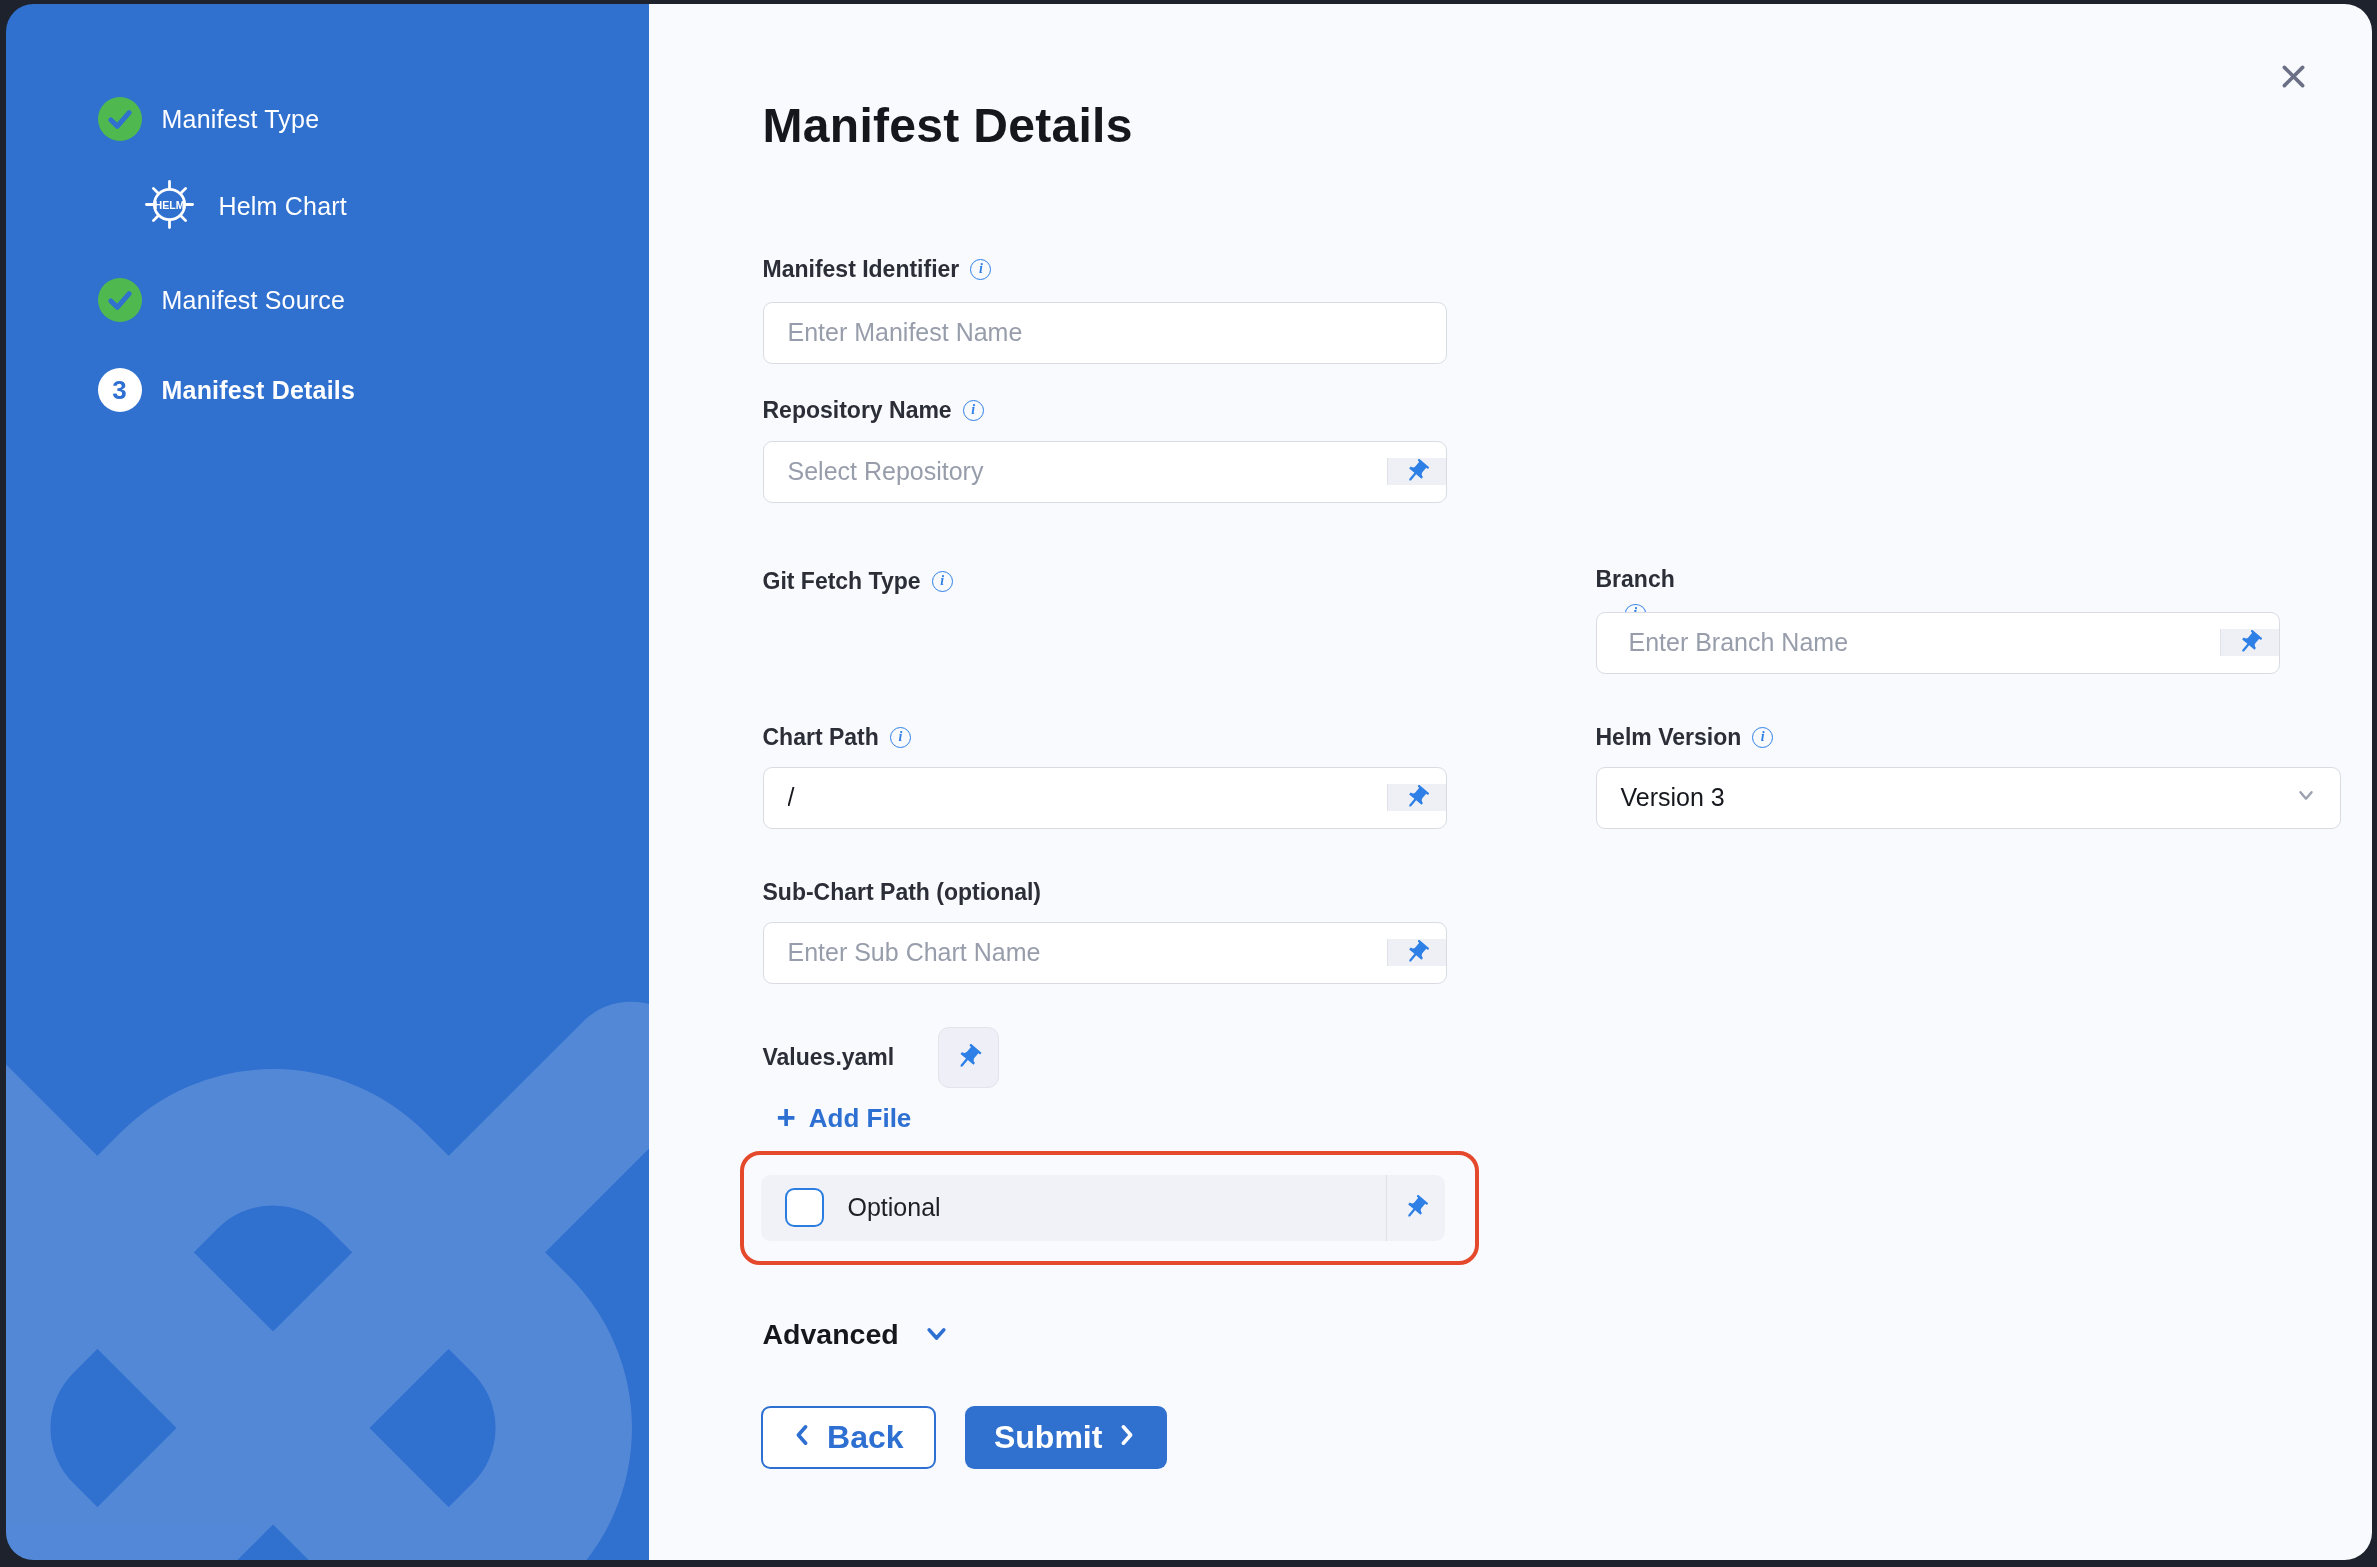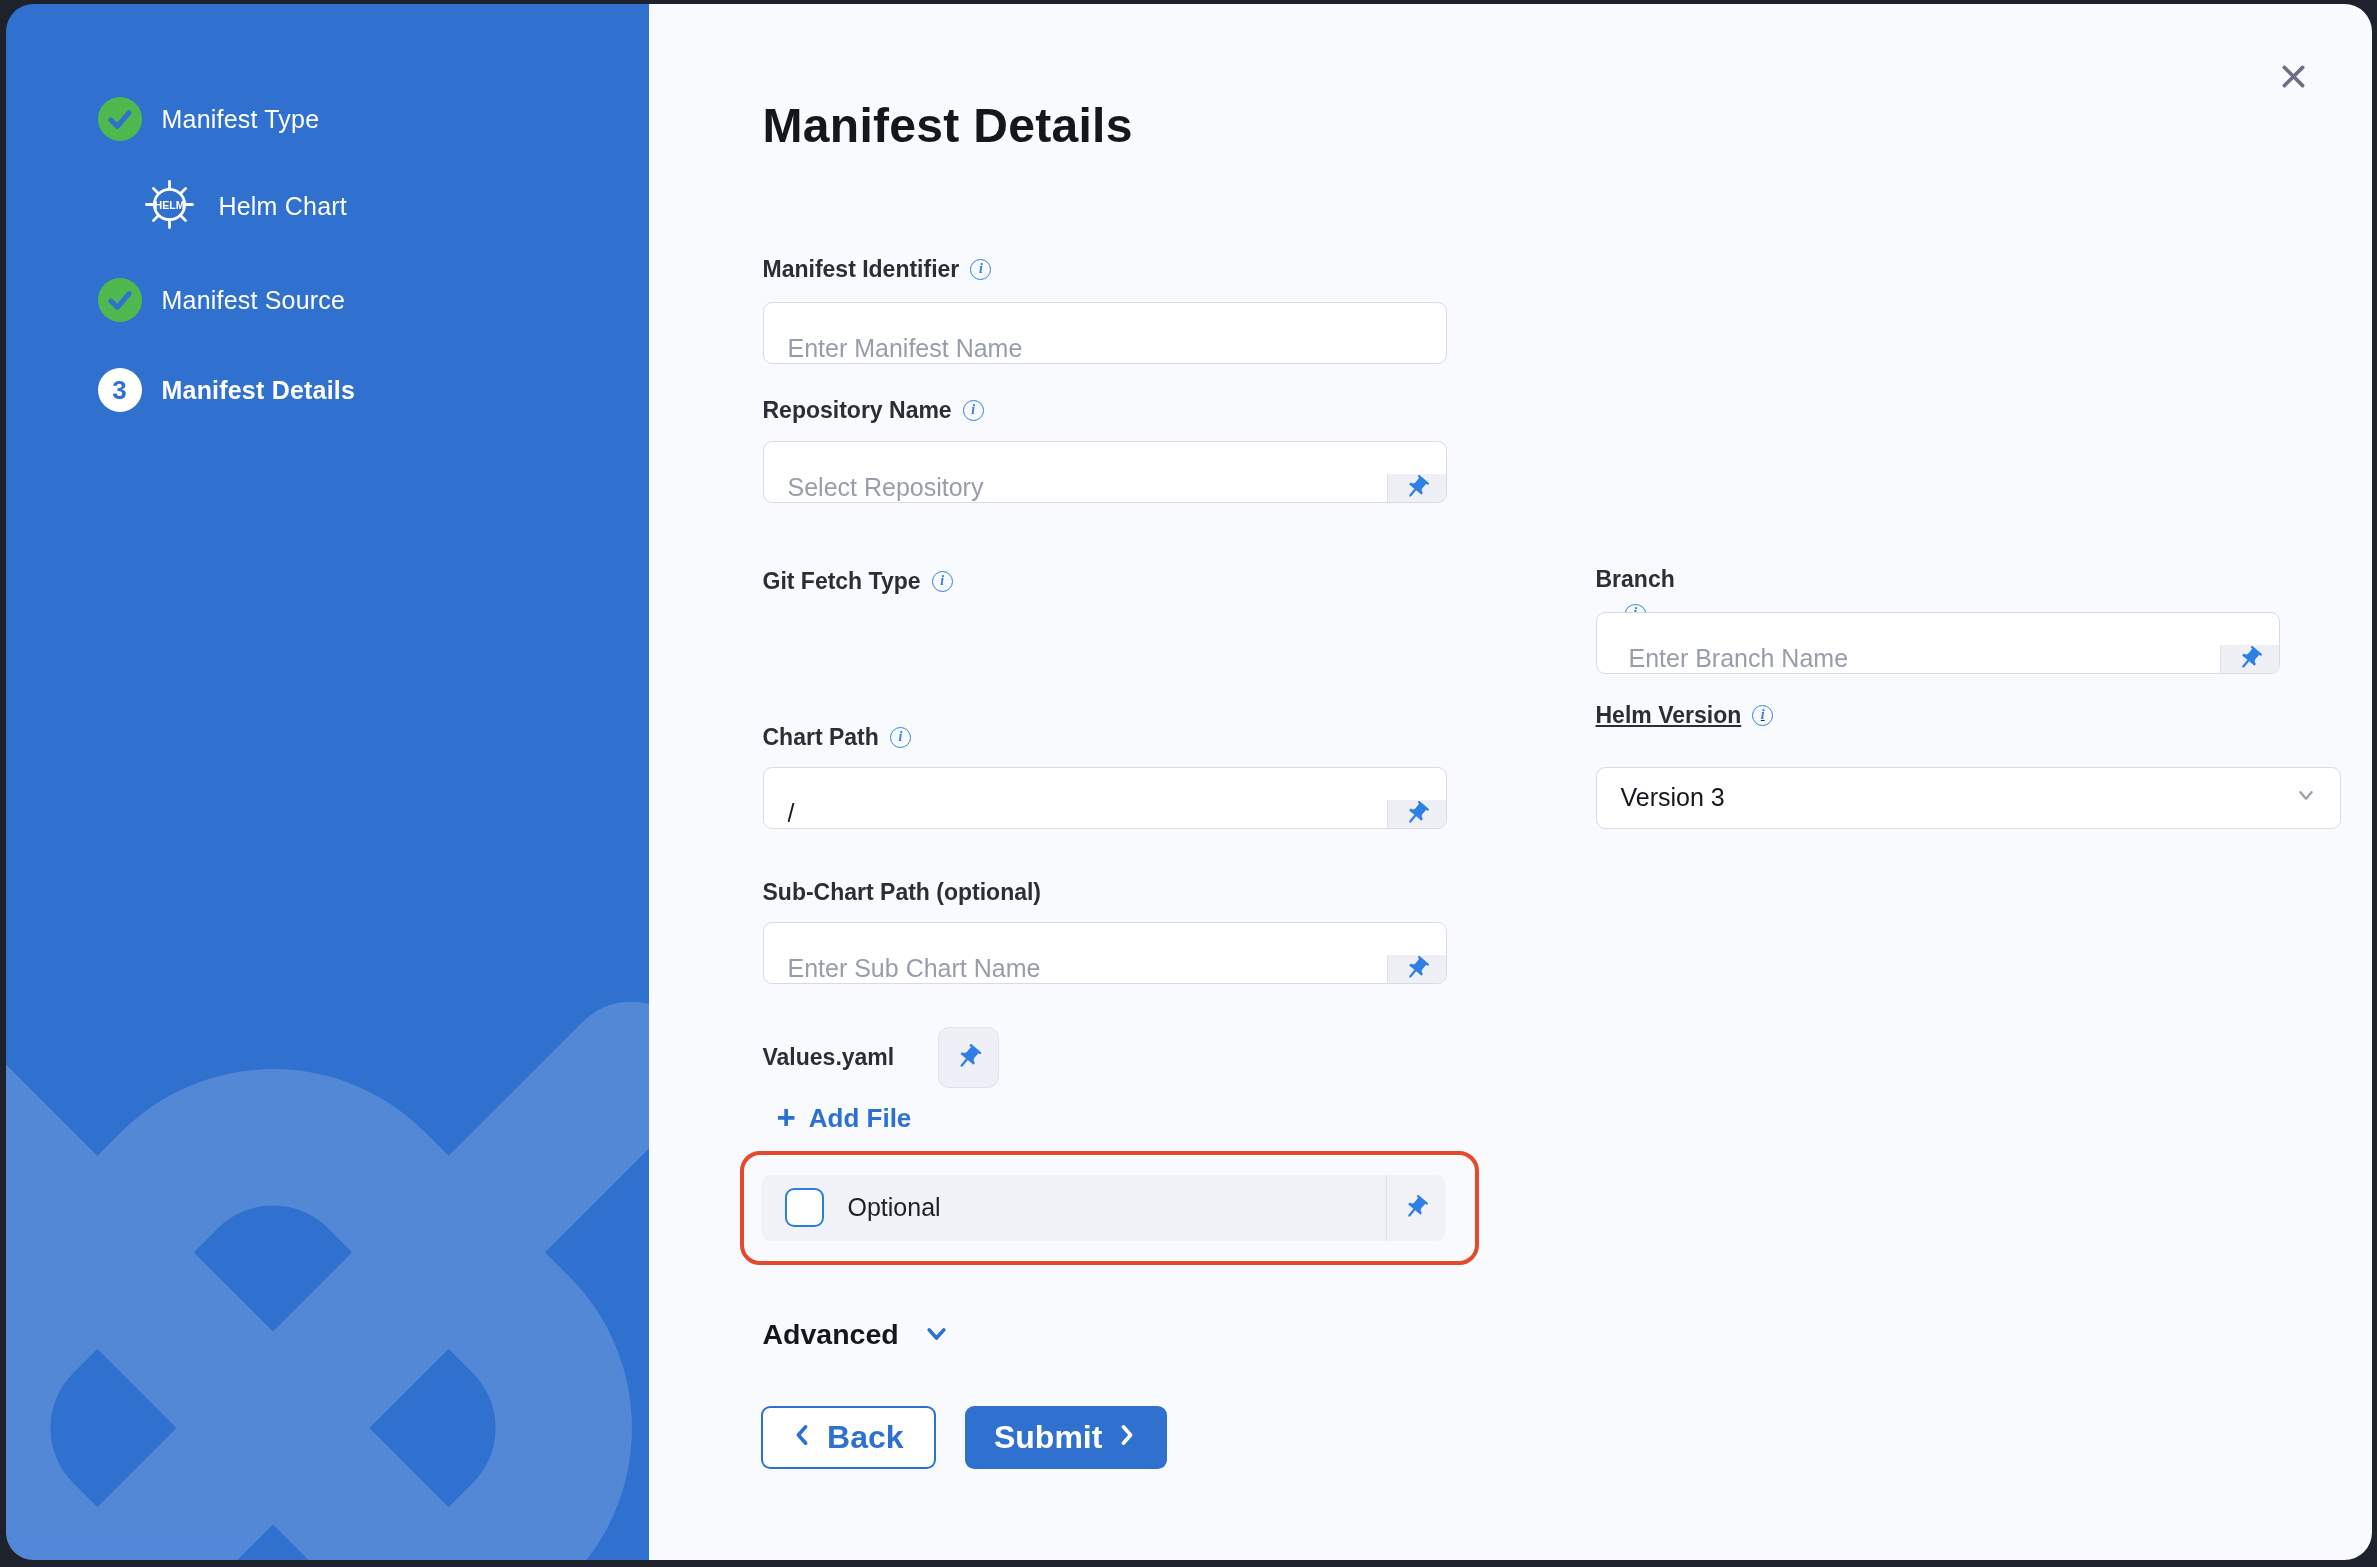--- a/index.html
+++ b/index.html
@@ -21,21 +21,21 @@
   .content { position:relative; flex:1; background:#f8fafd; }
   .page-title { position:absolute; left:114px; top:94px; font-size:48px; font-weight:700; color:#15171c; letter-spacing:0.3px; }
   .close-btn { position:absolute; left:1622px; top:50px; width:46px; height:46px; display:flex; align-items:center; justify-content:center; cursor:pointer; }
 
   .f-label { position:absolute; height:31px; display:flex; align-items:center; gap:11px;
              font-size:23px; font-weight:600; color:#2b2e37; }
   .info { width:21px; height:21px; border:1.8px solid #2f80e6; border-radius:50%; color:#2f80e6;
           font-size:13.8px; font-weight:700; display:flex; align-items:center; justify-content:center; font-family:"Liberation Serif", serif; font-style:italic; }
 
   .field { position:absolute; height:62px; background:#ffffff; border:1.8px solid #d9dbe3; border-radius:9.2px;
-           display:flex; align-items:flex-end; overflow:hidden; }
+           display:flex; align-items:center; overflow:hidden; }
   .field input { flex:1; border:none; outline:none; background:transparent; padding:0 24px;
                  font-size:25px; color:#15171c; font-family:"Liberation Sans", sans-serif; }
   .field input::placeholder { color:#979daa; }
   .pin-tray { flex:0 0 59px; background:#eff0f6; border-left:1.8px solid #e0e2ea;
               display:flex; align-items:center; justify-content:center; cursor:pointer; }
 
   .select { position:absolute; height:62px; background:#ffffff; border:1.8px solid #d9dbe3; border-radius:9.2px;
             display:flex; align-items:center; justify-content:space-between; padding:0 22px 0 24px;
             font-size:25px; color:#15171c; cursor:pointer; }
 
@@ -190,21 +190,21 @@
         <input type="text" value="/" style="">
         <span class="pin-tray">
           <svg width="27.6" height="27.6" viewBox="0 0 24 24">
               <g transform="rotate(40 12 12)">
                 <path fill="#2f80e6" d="M16 9V4h1c.55 0 1-.45 1-1s-.45-1-1-1H7c-.55 0-1 .45-1 1s.45 1 1 1h1v5c0 1.66-1.34 3-3 3v2h5.97v7l1 1 1-1v-7H19v-2c-1.66 0-3-1.34-3-3z"></path>
               </g>
             </svg>
         </span>
       </div>
 
-      <div class="f-label" style="left:947px; top:696px;text-decoration:underline;">
+      <div class="f-label" style="left:947px; top:718px;">
         <span>Helm Version</span>
         <span class="info">i</span>
       </div>
       <div class="select" style="left:947px; top:763px; width:745px;">
         <span>Version 3</span>
         <span>
           <svg width="24" height="24" viewBox="0 0 26 26">
               <polyline points="7,10 13,17 19,10" fill="none" stroke="#9aa0ae" stroke-width="2.6" stroke-linecap="round" stroke-linejoin="round"></polyline>
             </svg>
         </span>

